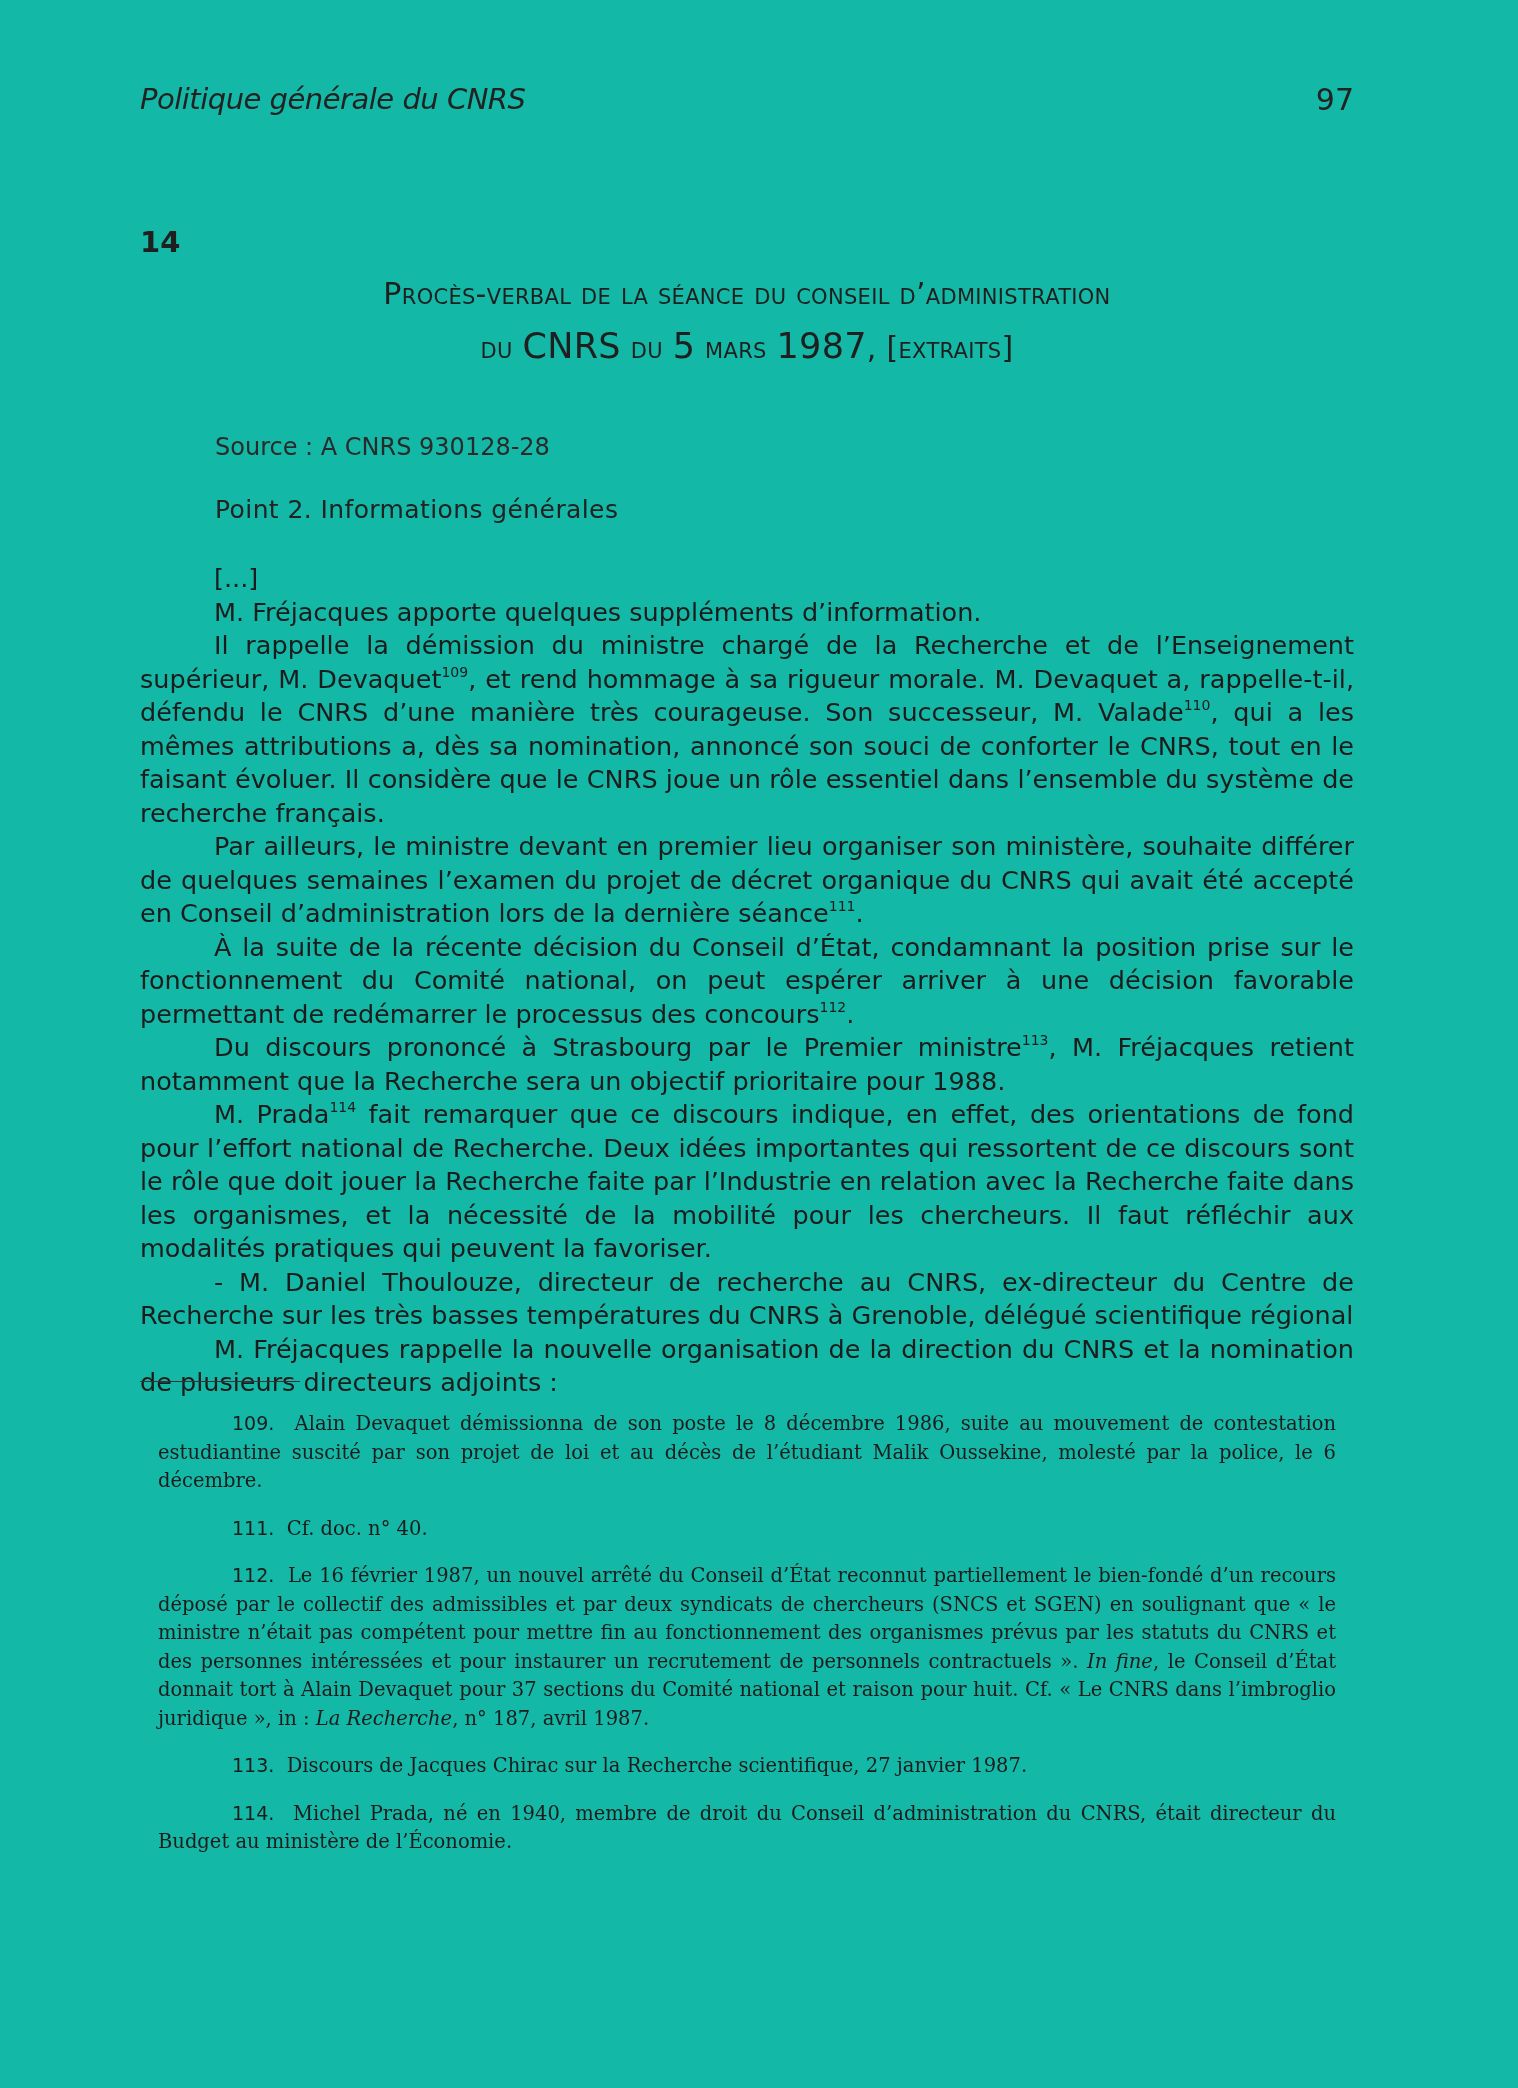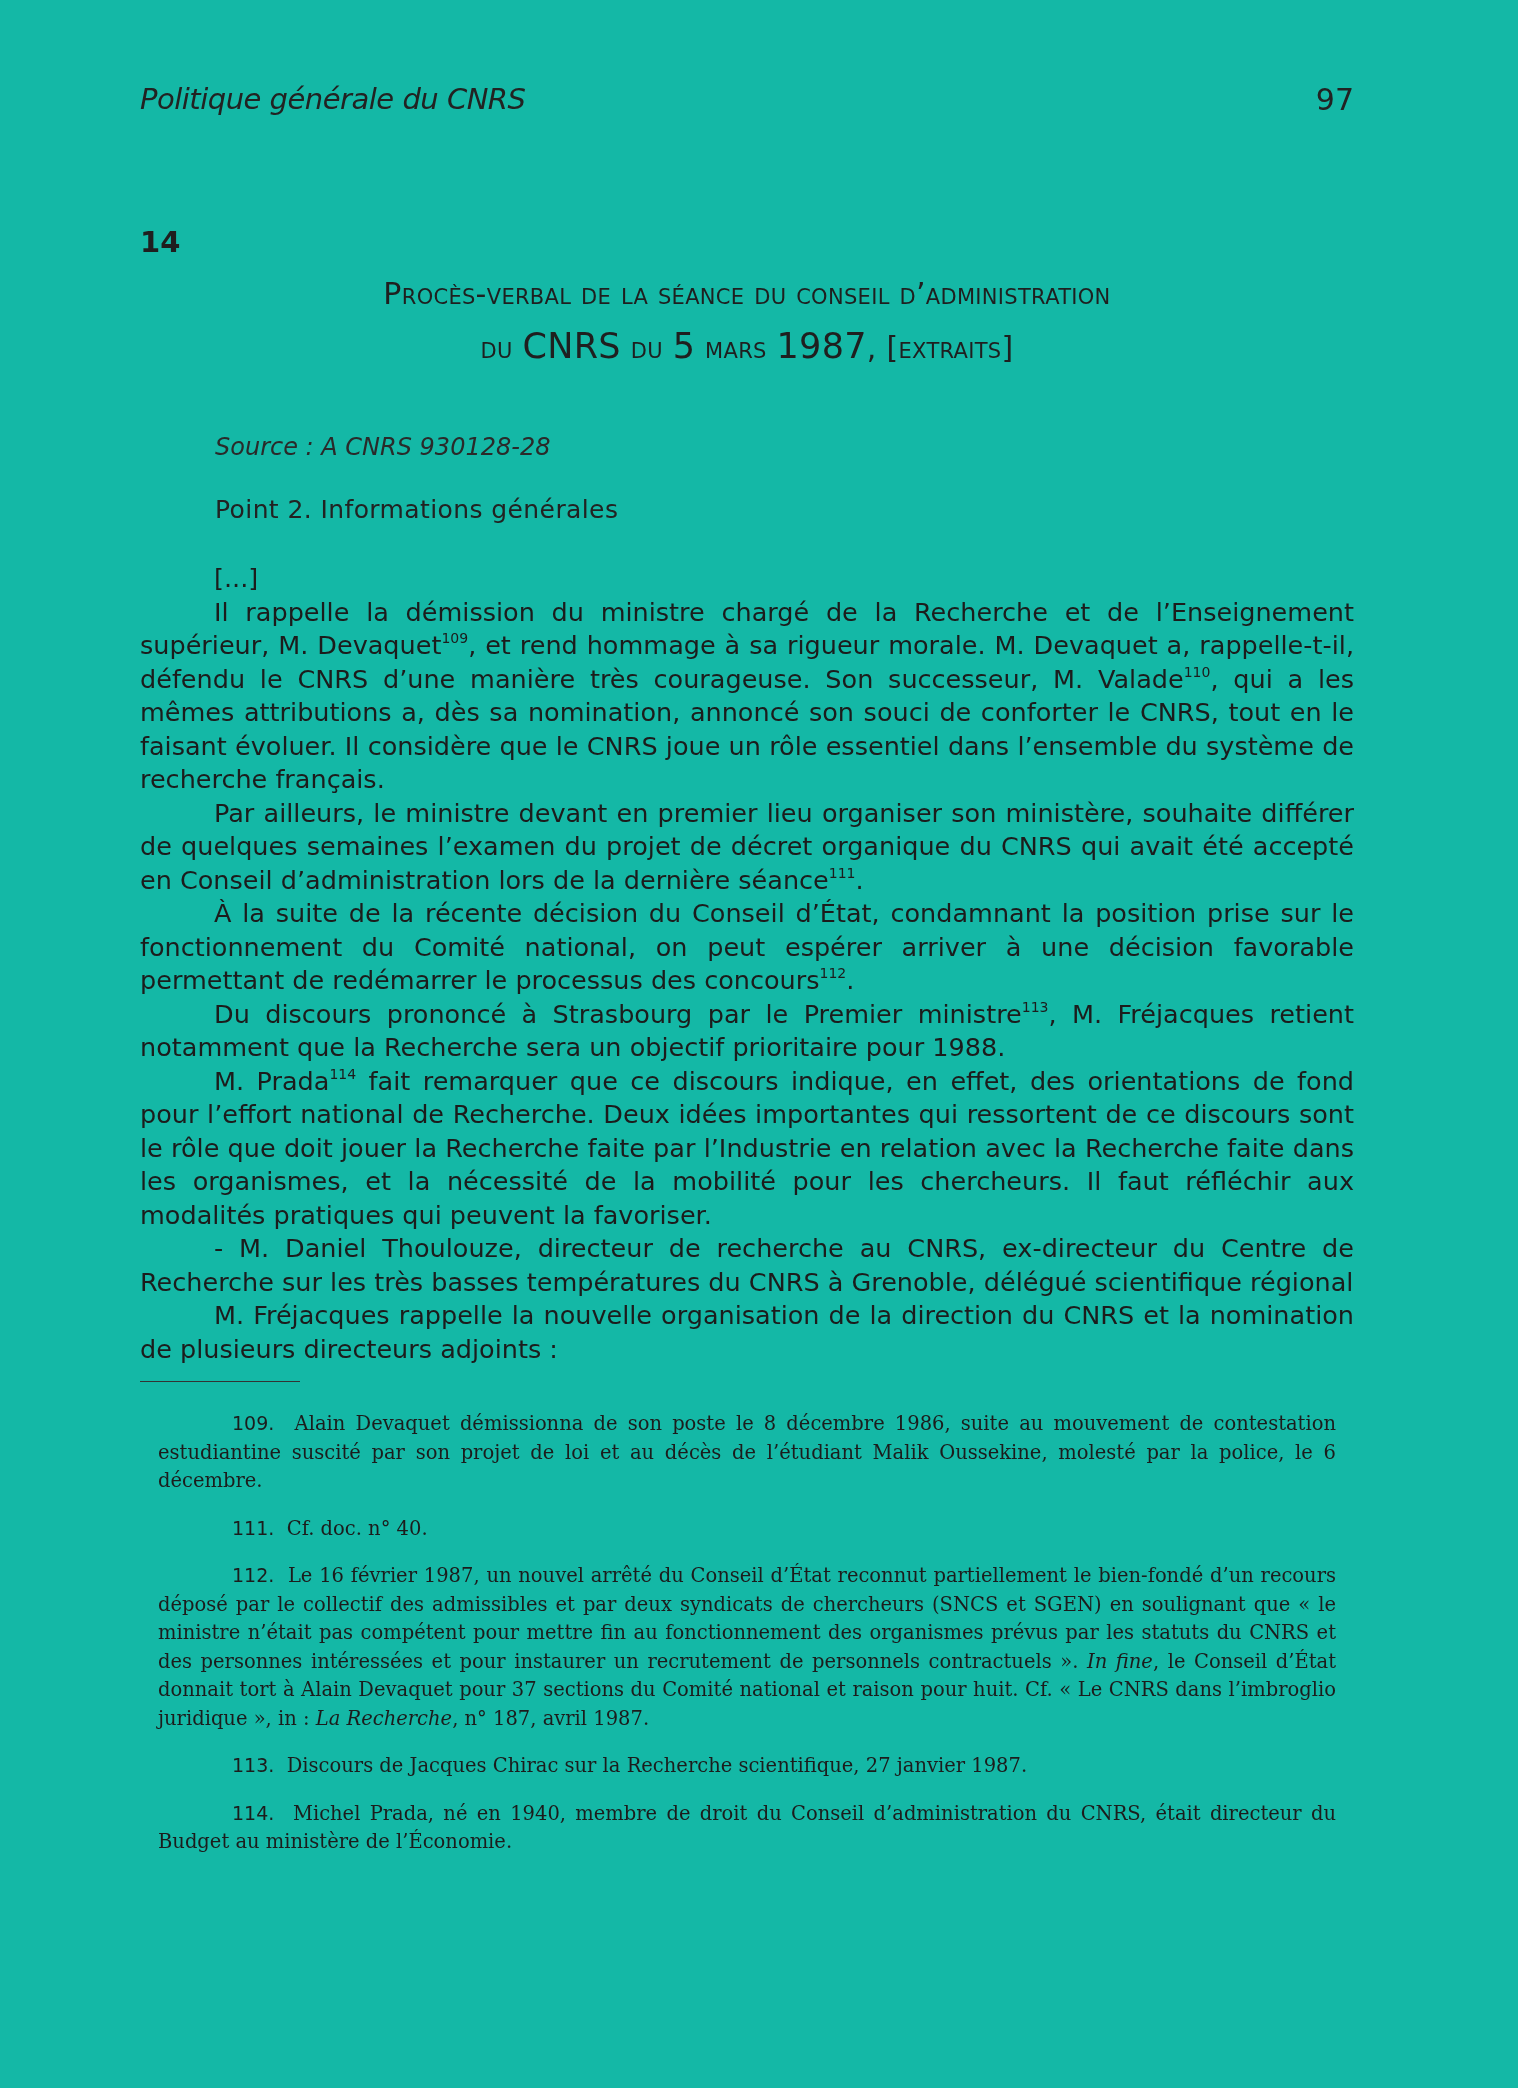--- a/index.html
+++ b/index.html
@@ -62,21 +62,20 @@
       line-height: 52px;
       color: #1f1f1f;
       font-variant: small-caps;
       letter-spacing: 0.3px;
     }
     .doc-title .big { font-size: 35px; }
     .source {
       position: absolute;
       left: 215px;
       top: 433px;
-      font-style: italic;
       font-size: 24px;
       color: #2a2a2a;
     }
     .point-heading {
       position: absolute;
       left: 215px;
       top: 495px;
       font-size: 25px;
       color: #222;
       letter-spacing: 0.4px;
@@ -139,20 +138,21 @@
   <div class="doc-title">
     <div>Procès-verbal de la séance du conseil d’administration</div>
     <div><span>du </span><span class="big">CNRS</span><span> du </span><span class="big">5</span><span> mars </span><span class="big">1987</span><span>, [extraits]</span></div>
   </div>
 
   <div class="source">Source : A CNRS 930128-28</div>
   <div class="point-heading">Point 2. Informations générales</div>
 
   <div class="body-text">
     <p>[...]</p>
+    <p>M. Fréjacques apporte quelques suppléments d’information.</p>
     <p><span>Il rappelle la démission du ministre chargé de la Recherche et de l’Enseignement supérieur, M. Devaquet</span><sup>109</sup><span>, et rend hommage à sa rigueur morale. M. Devaquet a, rappelle-t-il, défendu le CNRS d’une manière très courageuse. Son successeur, M. Valade</span><sup>110</sup><span>, qui a les mêmes attributions a, dès sa nomination, annoncé son souci de conforter le CNRS, tout en le faisant évoluer. Il considère que le CNRS joue un rôle essentiel dans l’ensemble du système de recherche français.</span></p>
     <p><span>Par ailleurs, le ministre devant en premier lieu organiser son ministère, souhaite différer de quelques semaines l’examen du projet de décret organique du CNRS qui avait été accepté en Conseil d’administration lors de la dernière séance</span><sup>111</sup><span>.</span></p>
     <p><span>À la suite de la récente décision du Conseil d’État, condamnant la position prise sur le fonctionnement du Comité national, on peut espérer arriver à une décision favorable permettant de redémarrer le processus des concours</span><sup>112</sup><span>.</span></p>
     <p><span>Du discours prononcé à Strasbourg par le Premier ministre</span><sup>113</sup><span>, M. Fréjacques retient notamment que la Recherche sera un objectif prioritaire pour 1988.</span></p>
     <p><span>M. Prada</span><sup>114</sup><span> fait remarquer que ce discours indique, en effet, des orientations de fond pour l’effort national de Recherche. Deux idées importantes qui ressortent de ce discours sont le rôle que doit jouer la Recherche faite par l’Industrie en relation avec la Recherche faite dans les organismes, et la nécessité de la mobilité pour les chercheurs. Il faut réfléchir aux modalités pratiques qui peuvent la favoriser.</span></p>
     <p>- M. Daniel Thoulouze, directeur de recherche au CNRS, ex-directeur du Centre de Recherche sur les très basses températures du CNRS à Grenoble, délégué scientifique régional</p>
     <p>M. Fréjacques rappelle la nouvelle organisation de la direction du CNRS et la nomination de plusieurs directeurs adjoints :</p>
   </div>
 
   <div class="rule"></div>

